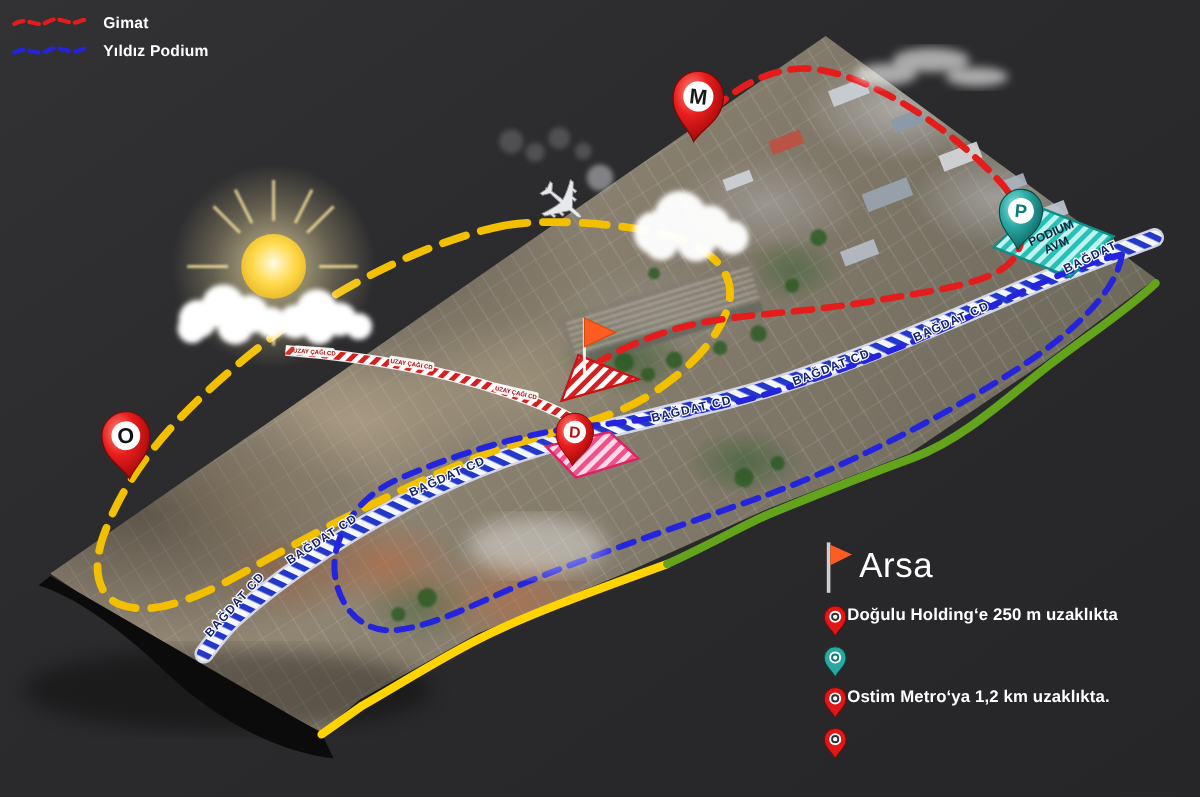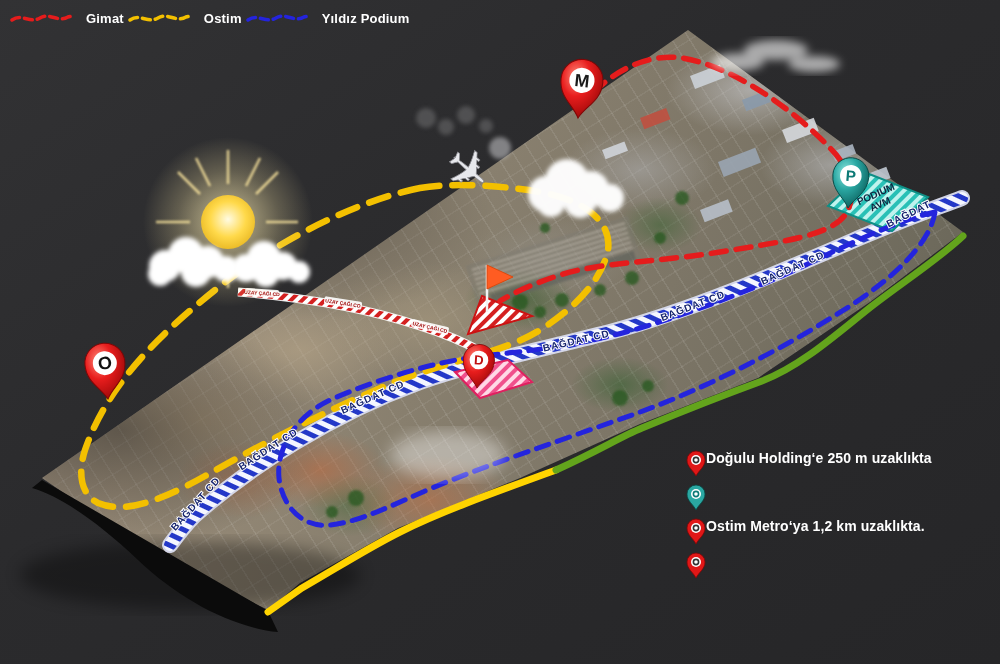--- a/index.html
+++ b/index.html
@@ -26,21 +26,21 @@
       radial-gradient(120px 60px at 550px 260px, rgba(150,148,140,.55), transparent 70%),
       radial-gradient(140px 75px at 300px 350px, rgba(186,168,138,.55), transparent 72%),
       radial-gradient(120px 70px at 200px 420px, rgba(172,152,122,.50), transparent 72%),
       radial-gradient(150px 80px at 430px 320px, rgba(178,162,132,.45), transparent 72%),
       repeating-linear-gradient(58deg, rgba(255,255,255,.085) 0 1.5px, transparent 1.5px 15px),
       repeating-linear-gradient(-32deg, rgba(255,255,255,.06) 0 1.5px, transparent 1.5px 21px),
       linear-gradient(112deg,#8f8274 0%,#9a8d7a 25%,#887f6e 45%,#7d7667 62%,#6f6b5d 80%,#5e5b4e 100%);
   }
   svg.overlay{position:absolute;inset:0;}
   
-  .legend-routes{position:absolute;left:10px;top:8px;display:flex;flex-direction:row;gap:4px;}
+  .legend-routes{position:absolute;left:10px;top:8px;display:flex;flex-direction:column;gap:4px;}
   .legend-routes .row{display:flex;align-items:center;gap:10px;height:20px;}
   .legend-routes .lbl{color:#fff;font-size:13px;font-weight:bold;letter-spacing:.2px;}
   .legend-site{position:absolute;left:686px;top:450px;width:310px;color:#fff;}
   .legend-site .title-row{display:flex;align-items:flex-start;gap:6px;margin-bottom:8px;}
   .legend-site .title{font-size:29px;font-weight:500;letter-spacing:.5px;margin-top:6px;}
   .legend-site .item{display:flex;align-items:flex-start;gap:0;margin-bottom:7px;}
   .legend-site .txt{font-size:14px;font-weight:bold;letter-spacing:.1px;}
   .roadtext{font-weight:bold;fill:#16246e;letter-spacing:1px;paint-order:stroke;stroke:#ffffff;stroke-width:2px;}
   .pintext{font-weight:bold;text-anchor:middle;}
 </style>
@@ -276,33 +276,34 @@
 
   <div class="legend-routes">
     <div class="row">
       <svg width="66" height="16">
         <path d="M2,10 C12,3 20,14 30,8 C40,2 48,13 58,7 L63,6" fill="none" stroke="#e51c1c" stroke-width="3.5" stroke-dasharray="8 5" stroke-linecap="round"></path>
       </svg>
       <span class="lbl">Gimat</span>
     </div>
     <div class="row">
       <svg width="66" height="16">
-        <path d="M2,10 C12,3 20,14 30,8 C40,2 48,13 58,7 L63,6" fill="none" stroke="#f3c000" stroke-width="3.5" stroke-dasharray="8 5" stroke-linecap="round"></path>
-      </svg>
-      <span class="lbl">Ostim</span>
-    </div>
-    <div class="row">
-      <svg width="66" height="16">
         <path d="M2,10 C12,3 20,14 30,8 C40,2 48,13 58,7 L63,6" fill="none" stroke="#2424dd" stroke-width="3.5" stroke-dasharray="8 5" stroke-linecap="round"></path>
       </svg>
       <span class="lbl">Yıldız Podium</span>
     </div>
   </div>
 
   <div class="legend-site">
+    <div class="title-row">
+      <svg width="24" height="46">
+        <rect x="3" y="2" width="3" height="42" fill="#cfcfcf"></rect>
+        <polygon points="6,4 24,12 6,21" fill="#ff5c22"></polygon>
+      </svg>
+      <span class="title">Arsa</span>
+    </div>
     <div class="item">
       <svg width="20" height="27">
         <path d="M10,26 C7,20 1,17 1,10 A9,9 0 1 1 19,10 C19,17 13,20 10,26 Z" fill="#e01717" stroke="#7e0606" stroke-width="0.8"></path>
         <circle cx="10" cy="10" r="5" fill="#fff"></circle>
           <circle cx="10" cy="10" r="2.6" fill="none" stroke="#333" stroke-width="1.6"></circle>
       </svg>
       <span class="txt">Doğulu Holding‘e 250 m uzaklıkta</span>
     </div>
     <div class="item">
       <svg width="20" height="27">

